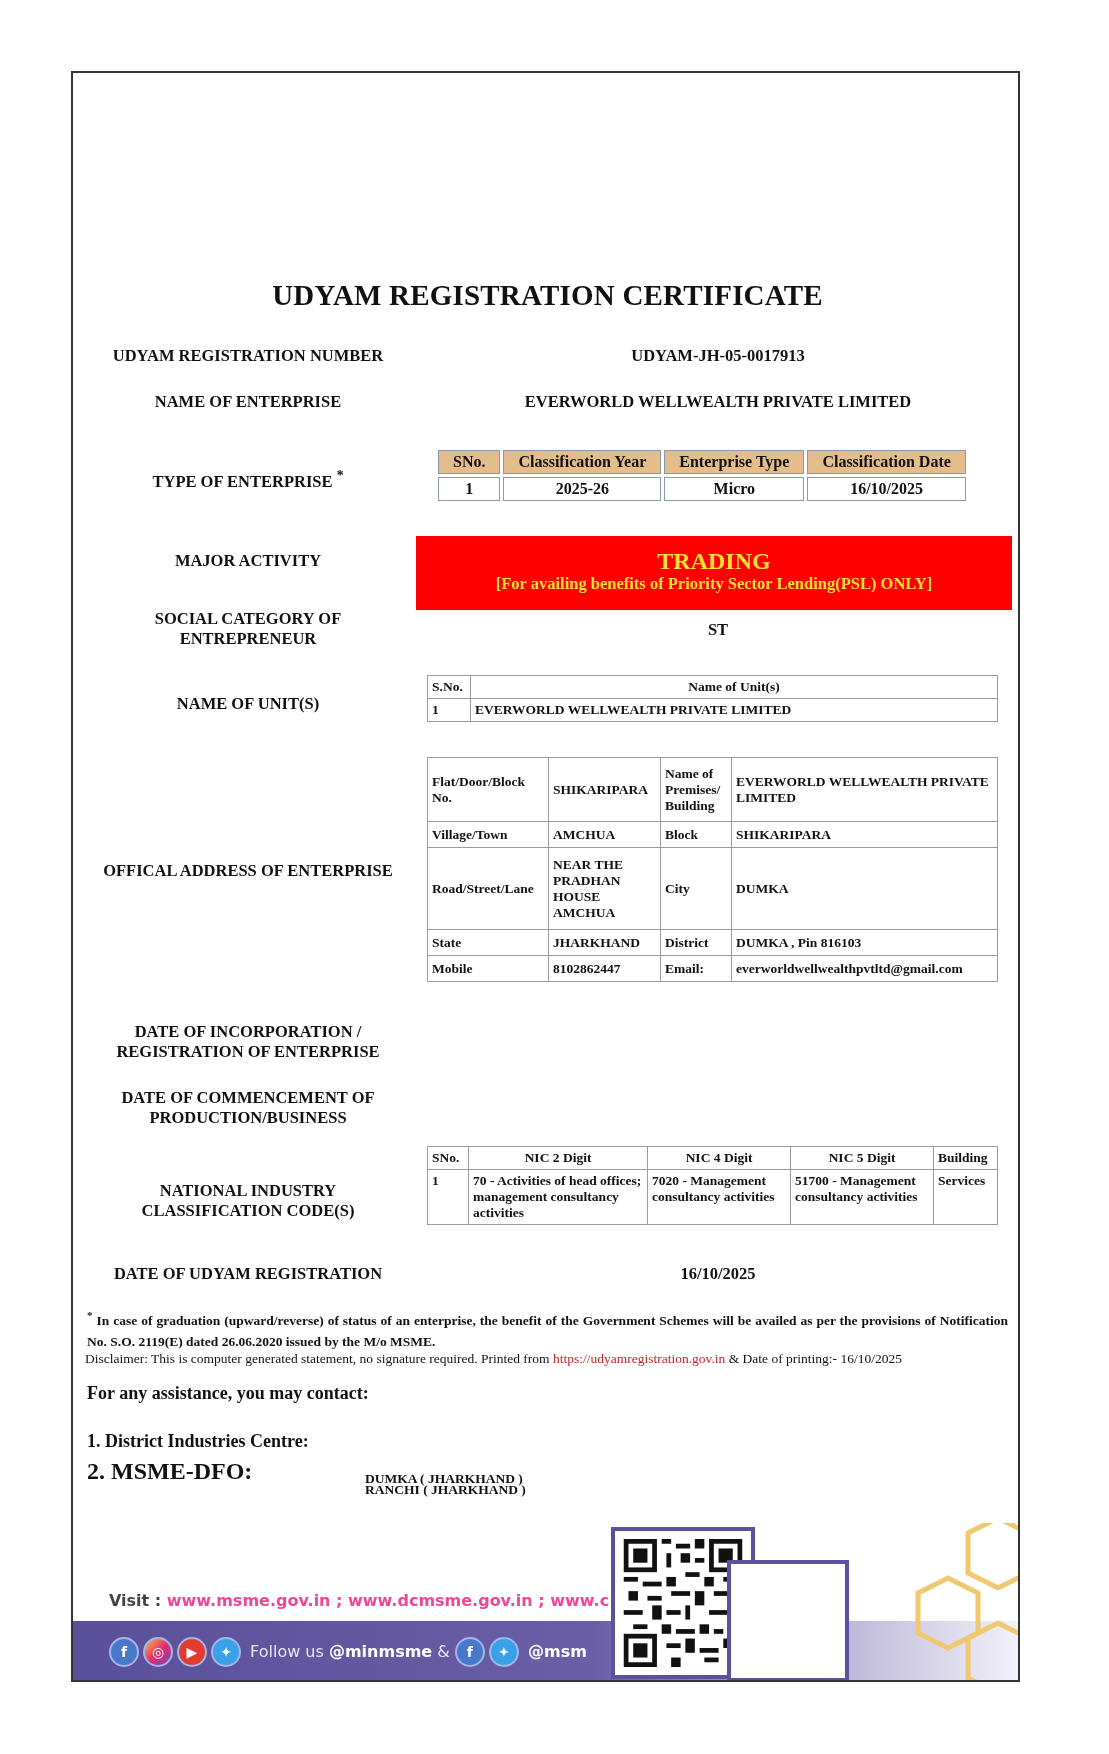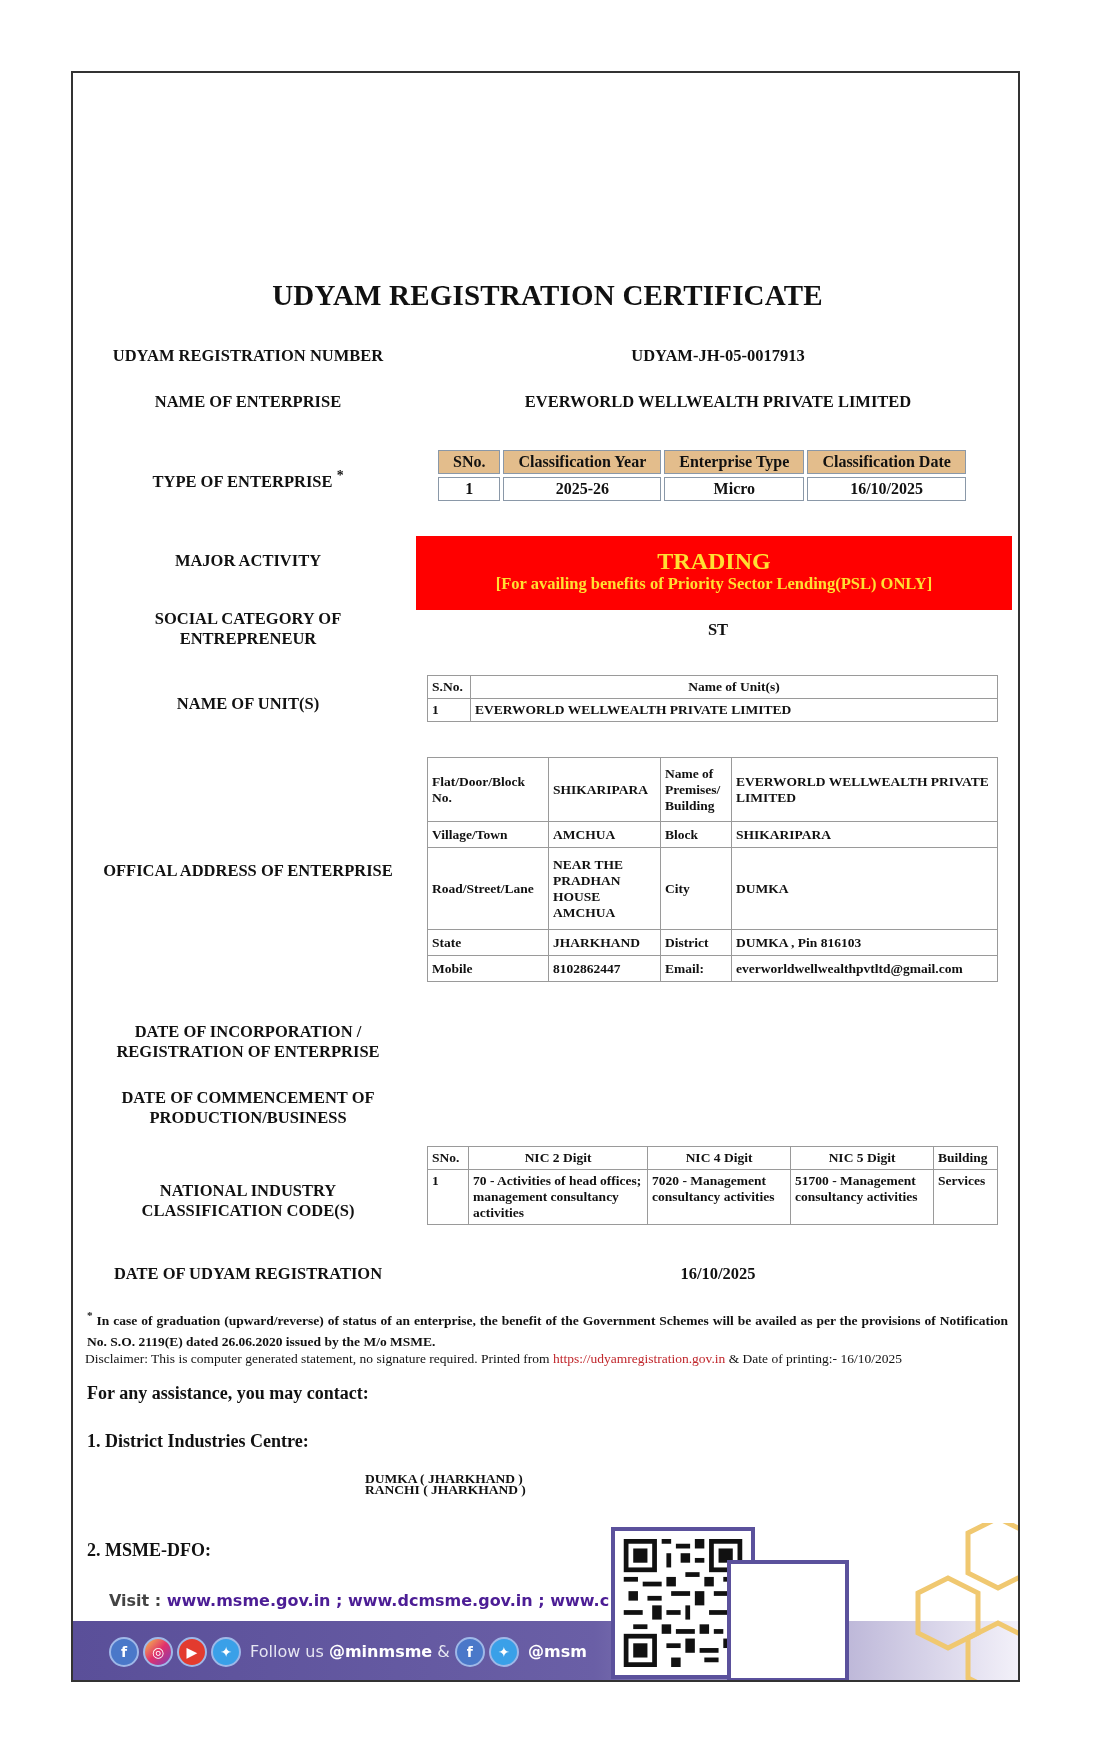--- a/index.html
+++ b/index.html
@@ -20,21 +20,21 @@
   .grid td,.grid th{border:1.5px solid #9a9a9a;padding:3px 4px;vertical-align:middle;text-align:left;}
   .tunit{left:354px;top:602px;width:571px;}
   .taddr{left:354px;top:684px;width:571px;}
   .tnic{left:354px;top:1073px;width:571px;}
   .tnic td{vertical-align:top;}
   .footnote{left:14px;top:1232px;width:921px;font-size:13.5px;font-weight:bold;text-align:justify;line-height:21px;}
   .disclaimer{left:12px;top:1278px;width:930px;font-size:13.5px;line-height:16px;}
   .disclaimer .link{color:#c0262b;}
   .contact{left:14px;font-weight:bold;}
   .footer-visit{left:36px;top:1518px;font-family:"DejaVu Sans",sans-serif;font-size:16px;font-weight:bold;color:#444;}
-  .footer-visit .u{color:#4c1d95;}
+  .footer-visit .u{color:#ec4899;}
   .purple{left:0;top:1548px;width:949px;height:63px;background:linear-gradient(90deg,#5a4f99 0%,#6a5fa6 55%,#b9b3d6 80%,#f4f2fa 100%);}
   .soc{display:inline-block;width:26px;height:26px;border-radius:50%;border:2px solid #9fb8e8;color:#fff;text-align:center;line-height:26px;font-size:14px;font-family:"DejaVu Sans",sans-serif;font-weight:bold;vertical-align:middle;margin-right:4px;}
   .follow{left:36px;top:1564px;color:#e6e6f2;font-family:"DejaVu Sans",sans-serif;font-size:16px;white-space:nowrap;}
   .follow b{color:#fff;}
   .qrbox{left:538px;top:1454px;width:144px;height:152px;background:#fff;border:4px solid #5b519c;box-sizing:border-box;}
   .blankbox{left:654px;top:1487px;width:122px;height:122px;background:#fff;border:4px solid #5b519c;box-sizing:border-box;}
   .hex{left:820px;top:1450px;}
 </style>
 </head>
 <body>
@@ -165,21 +165,21 @@
   <div class="abs lbl" style="top:1191px;">DATE OF UDYAM REGISTRATION</div>
   <div class="abs val" style="top:1191px;">16/10/2025</div>
 
   <div class="abs footnote"><sup>*</sup> <span>In case of graduation (upward/reverse) of status of an enterprise, the benefit of the Government Schemes will be availed as per the provisions of Notification No. S.O. 2119(E) dated    26.06.2020 issued by the M/o MSME.</span></div>
 
   <div class="abs disclaimer"><span>Disclaimer: This is computer generated statement, no signature required. Printed from </span><span class="link">https://udyamregistration.gov.in</span><span> &amp; Date of printing:- 16/10/2025</span></div>
 
   <div class="abs contact" style="top:1310px;font-size:18px;">For any assistance, you may contact:</div>
   <div class="abs contact" style="top:1358px;font-size:18px;">1. District Industries Centre:</div>
   <div class="abs contact" style="left:292px;top:1398px;font-size:13.5px;">DUMKA ( JHARKHAND )</div>
-  <div class="abs contact" style="top:1467px;font-size:18px;">2. MSME-DFO:</div>
+  <div class="abs contact" style="top:1385px;font-size:24px;">2. MSME-DFO:</div>
   <div class="abs contact" style="left:292px;top:1409px;font-size:13.5px;">RANCHI ( JHARKHAND )</div>
 
   <div class="abs footer-visit"><span>Visit : </span><span class="u">www.msme.gov.in ; www.dcmsme.gov.in ; www.c</span></div>
 
   <div class="abs purple"></div>
   <div class="abs follow">
     <span class="soc" style="background:#4a78c9;">f</span><span class="soc" style="background:linear-gradient(135deg,#f6c14c,#e1306c,#7b3fb8);">◎</span><span class="soc" style="background:#e33b2e;">▶</span><span class="soc" style="background:#3aa0e8;">✦</span>
     <span>Follow us </span><b>@minmsme</b><span> &amp; </span>
     <span class="soc" style="background:#4a78c9;">f</span><span class="soc" style="background:#3aa0e8;">✦</span>
     <b>@msm</b>

